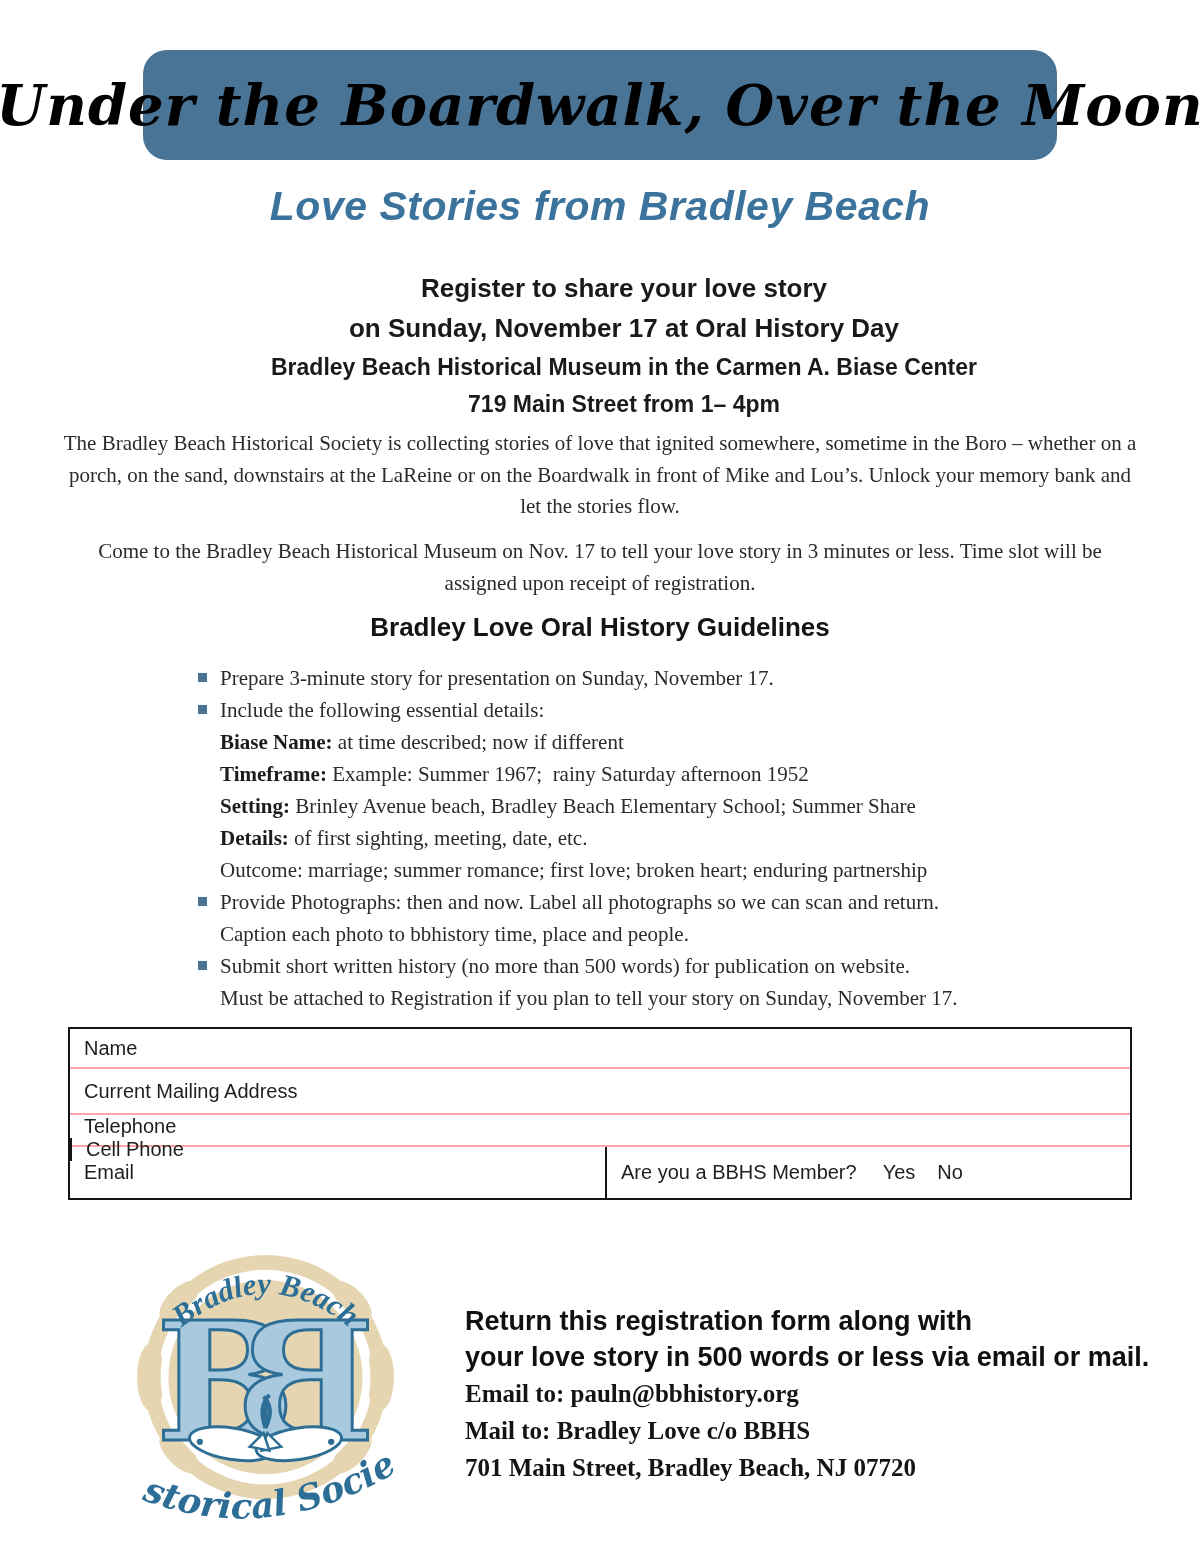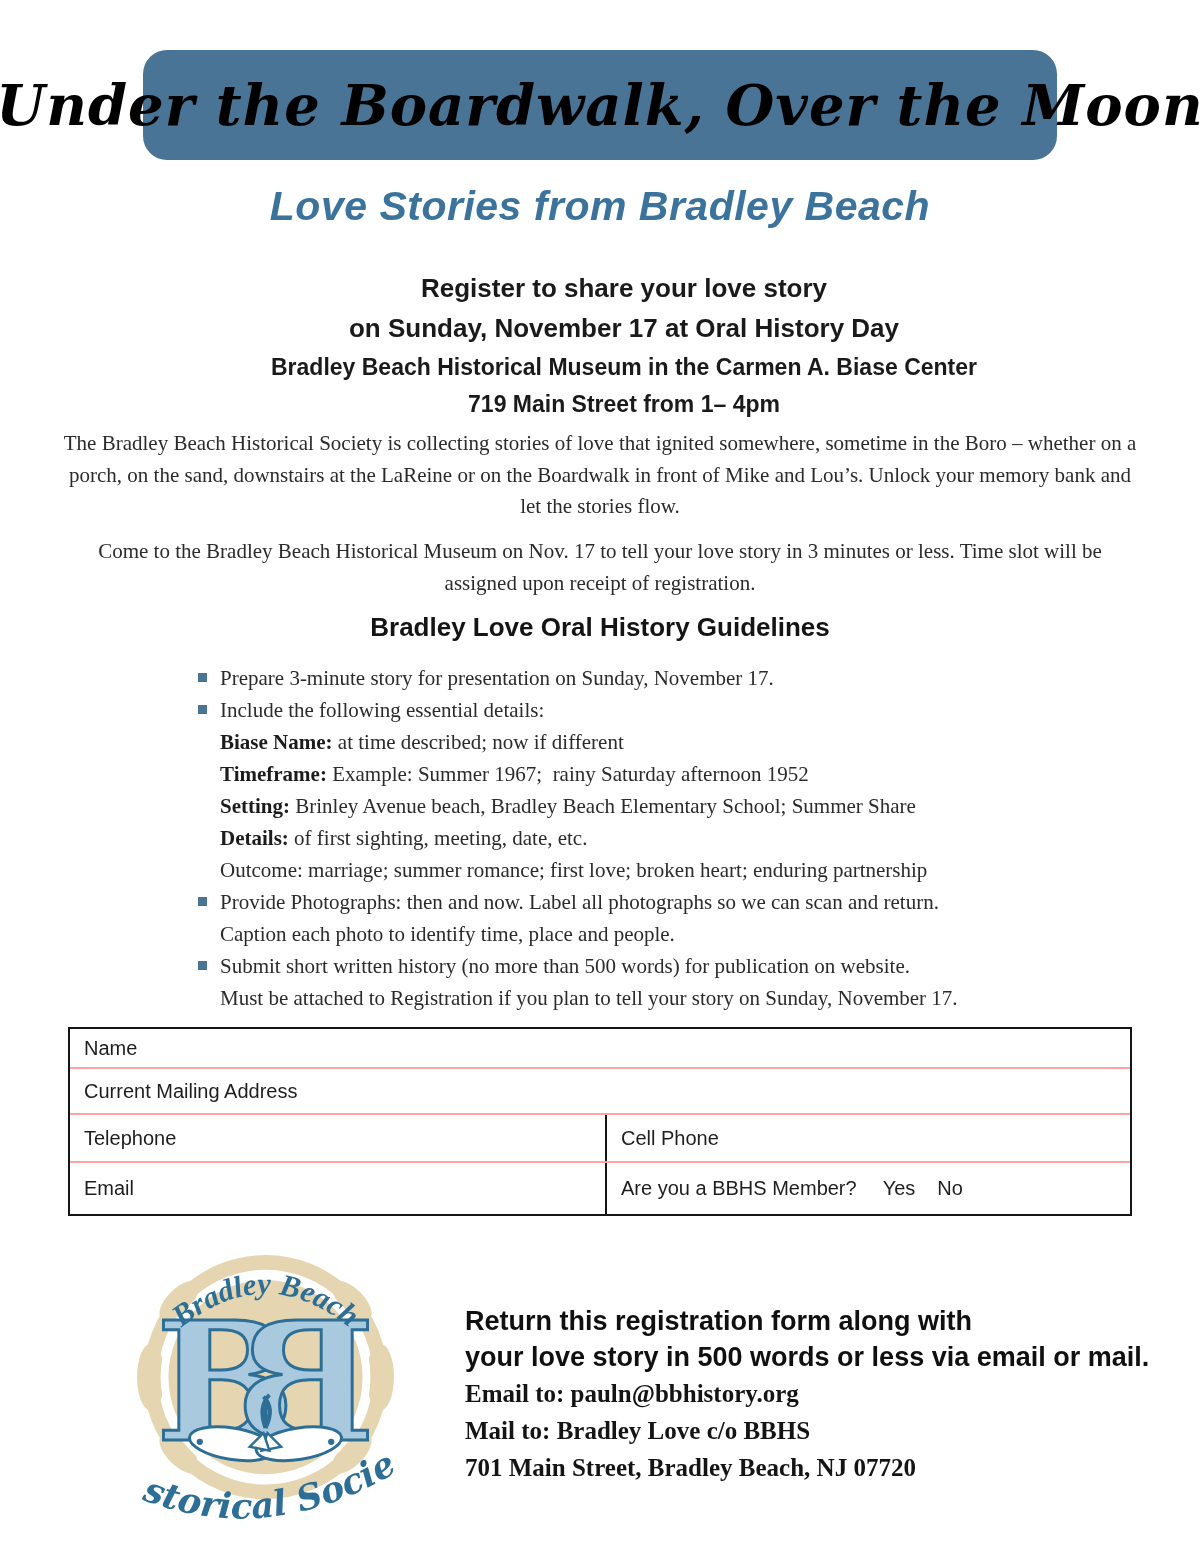--- a/index.html
+++ b/index.html
@@ -62,21 +62,21 @@
   
   .regtable {
     position:absolute; left:68px; top:1027px; width:1064px;
     border:2px solid #151515; background:#ffffff;
     font-family:"Liberation Sans", sans-serif; font-size:20px; color:#1e1e1e;
   }
   .trow { display:flex; border-bottom:2px solid #fca5a5; }
   .trow:last-child { border-bottom:none; }
   .r1 { height:40px; }
   .r2 { height:46px; }
-  .r3 { height:48px; }
+  .r3 { height:32px;flex-direction:column; }
   .r4 { height:51px;border-radius:8px; }
   .tcell { display:flex; align-items:center; padding-left:14px; }
   .cell-full { width:100%; }
   .cell-left { width:535px; }
   .cell-right { flex:1; border-left:2px solid #151515; }
   .member-opt { margin-left:26px; }
   .member-opt.no { margin-left:22px; }
   
   .logo-wrap { position:absolute; left:118px; top:1232px; width:295px; height:302px; }
   
@@ -134,21 +134,21 @@
       <span class="dlabel">Details:</span><span class="dtext"> of first sighting, meeting, date, etc.</span>
     </div>
     <div class="gl-detail">
       <span class="dlabel"></span><span class="dtext">Outcome: marriage; summer romance; first love; broken heart; enduring partnership</span>
     </div>
 
     <div class="gl-item">
       <span class="sq"></span>
       <div class="gl-text">
         <div>Provide Photographs: then and now. Label all photographs so we can scan and return.</div>
-        <div>Caption each photo to identify time, place and people.</div>
+        <div>Caption each photo to bbhistory time, place and people.</div>
       </div>
     </div>
     <div class="gl-item">
       <span class="sq"></span>
       <div class="gl-text">
         <div>Submit short written history (no more than 500 words) for publication on website.</div>
         <div>Must be attached to Registration if you plan to tell your story on Sunday, November 17.</div>
       </div>
     </div>
   </div>

